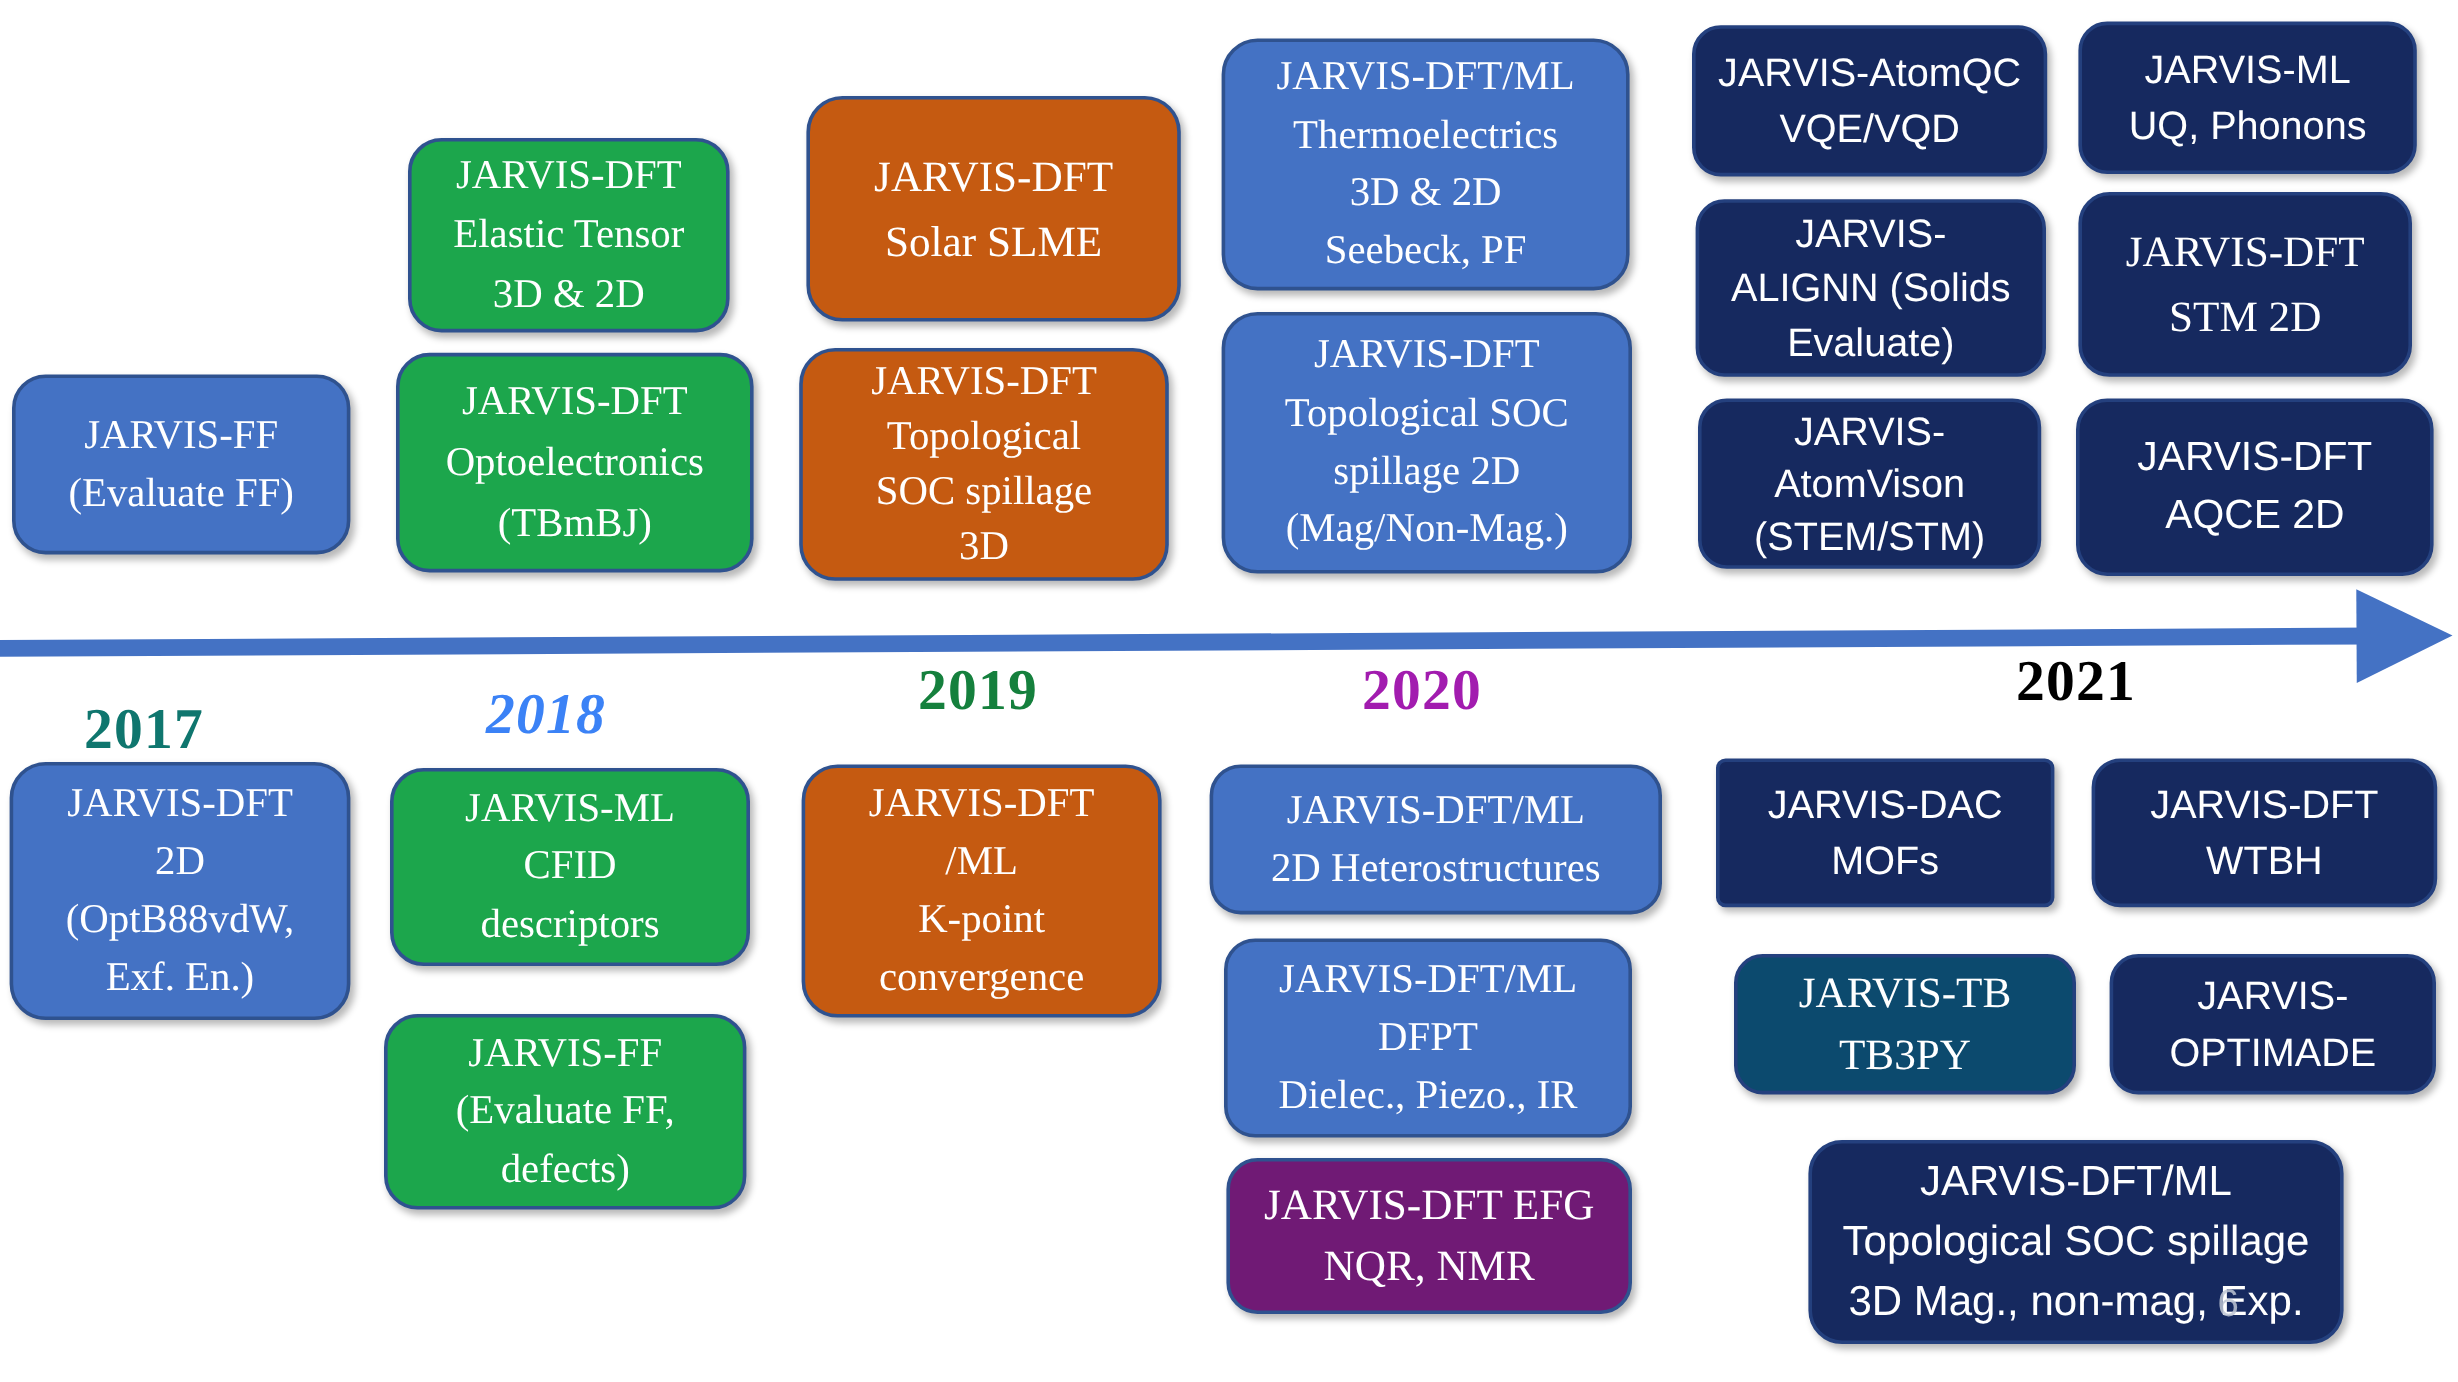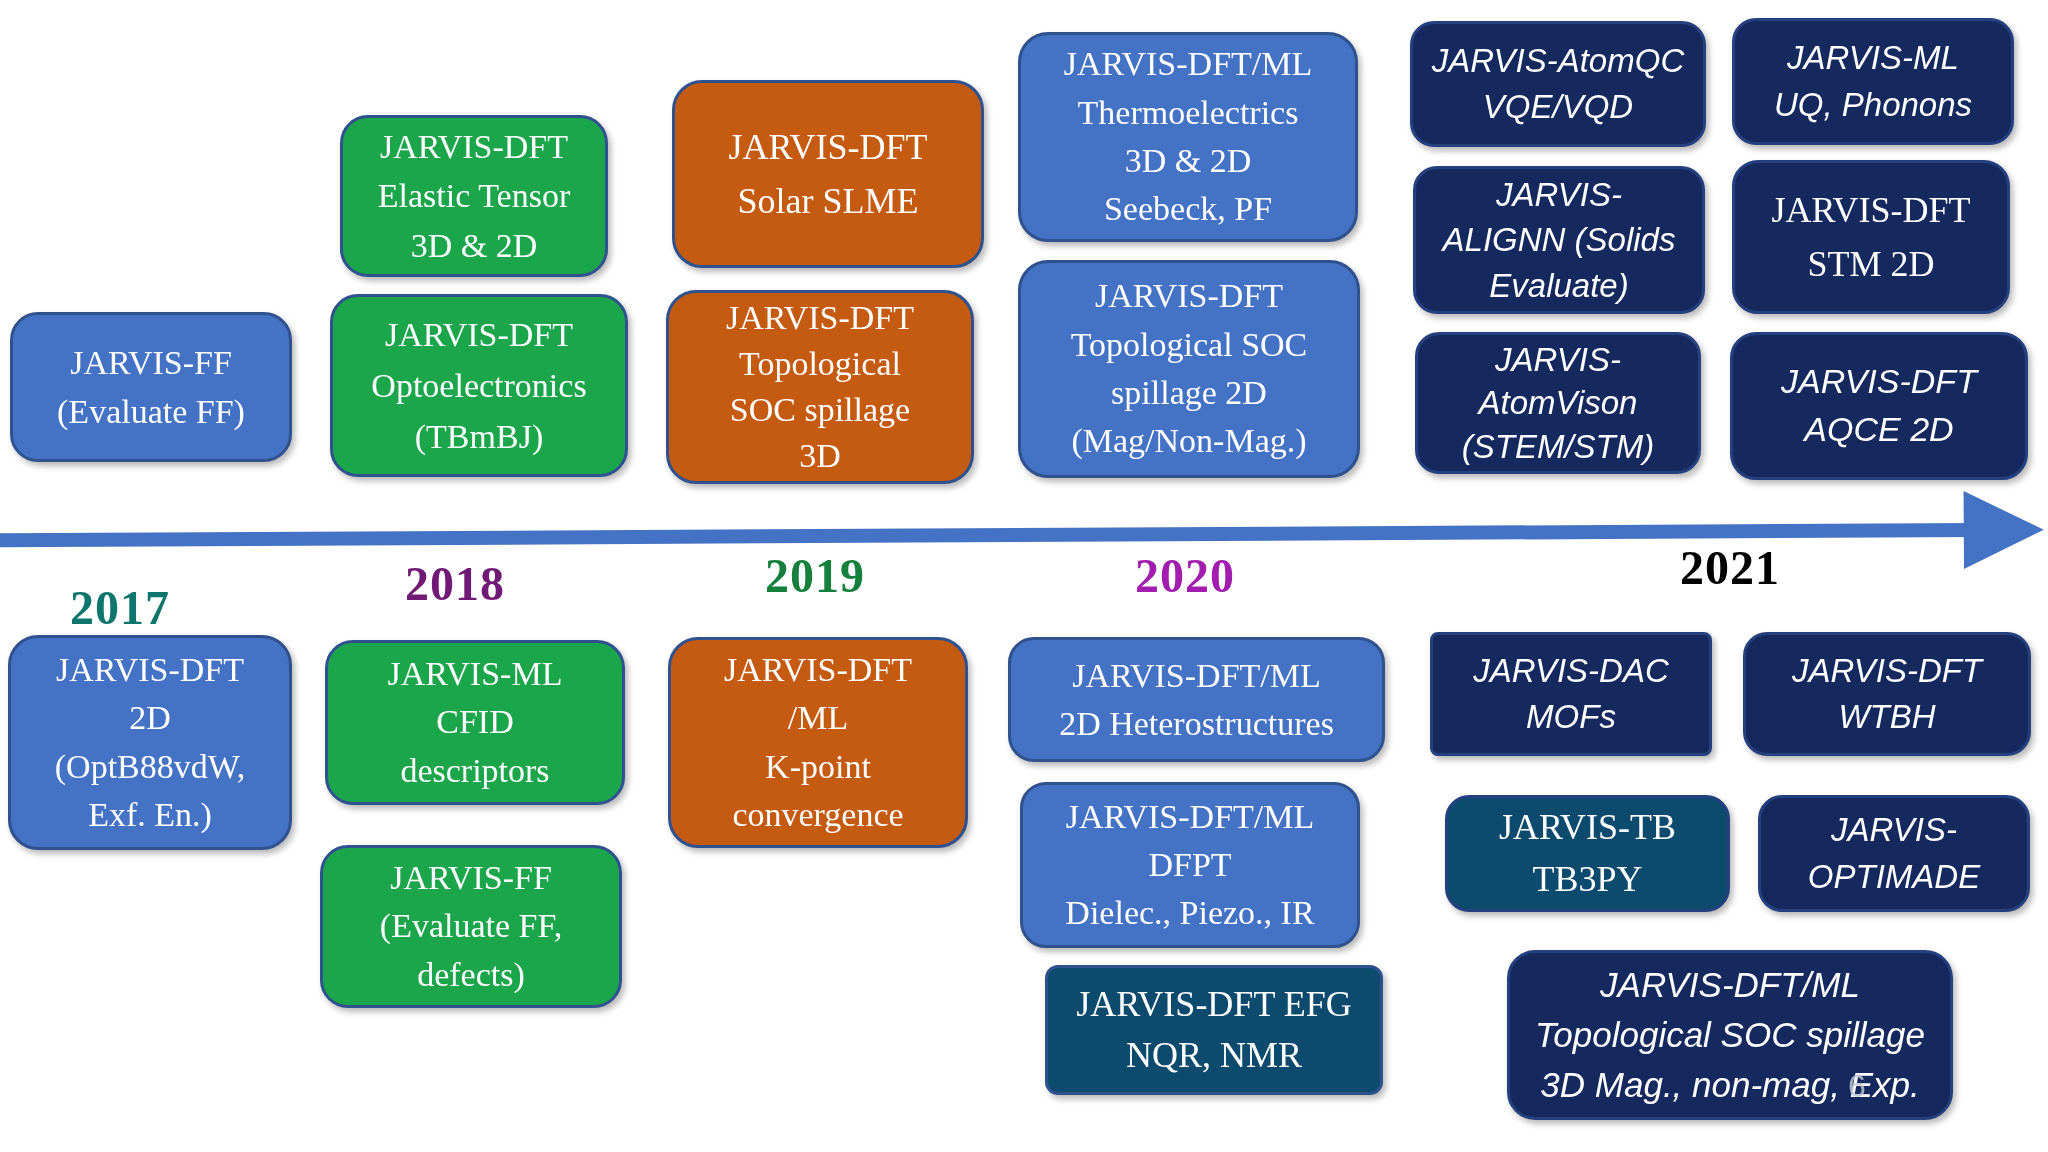--- a/index.html
+++ b/index.html
@@ -19,21 +19,21 @@
     flex-direction:column;
     justify-content:center;
     align-items:center;
     text-align:right;
     color:#ffffff;
     box-shadow:3px 4px 6px rgba(0,0,0,0.28);
     line-height:1.42;
   }
   .box .line{white-space:nowrap;}
   .font-serif{font-family:"Liberation Serif", serif;}
-  .font-sans{font-family:"Liberation Sans", sans-serif;font-style:italic;}
+  .font-sans{font-family:"Liberation Sans", sans-serif;}
   .year{
     position:absolute;
     transform:translateX(-50%);
     font-family:"Liberation Serif", serif;
     font-weight:bold;
     color:#000000;
     font-size:48px;
     letter-spacing:1px;
     white-space:nowrap;
   }
@@ -160,21 +160,21 @@
       </div>
       <div class="box font-serif" style="left: 1008px; top: 637px; width: 377px; height: 125px; font-size: 34px; line-height: 1.4; border-radius: 26px; background: rgb(68, 114, 196); border-color: rgb(47, 82, 143);">
         <div class="line">JARVIS-DFT/ML</div>
         <div class="line">2D Heterostructures</div>
       </div>
       <div class="box font-serif" style="left: 1020px; top: 782px; width: 340px; height: 166px; font-size: 34px; line-height: 1.42; border-radius: 26px; background: rgb(68, 114, 196); border-color: rgb(47, 82, 143);">
         <div class="line">JARVIS-DFT/ML</div>
         <div class="line">DFPT</div>
         <div class="line">Dielec., Piezo., IR</div>
       </div>
-      <div class="box font-serif" style="left: 1022px; top: 965px; width: 338px; height: 130px; font-size: 36px; line-height: 1.42; border-radius: 13px; background: #0c4a6e; border-color: rgb(47, 82, 143); margin-left: 23px;">
+      <div class="box font-serif" style="left: 1022px; top: 965px; width: 338px; height: 130px; font-size: 36px; line-height: 1.42; border-radius: 26px; background: #701a75; border-color: rgb(47, 82, 143);">
         <div class="line">JARVIS-DFT EFG</div>
         <div class="line">NQR, NMR</div>
       </div>
       <div class="box font-sans" style="left: 1430px; top: 632px; width: 282px; height: 124px; font-size: 33px; line-height: 1.4; border-radius: 8px; background: rgb(22, 41, 95); border-color: rgb(36, 64, 126);">
         <div class="line">JARVIS-DAC</div>
         <div class="line">MOFs</div>
       </div>
       <div class="box font-sans" style="left: 1743px; top: 632px; width: 288px; height: 124px; font-size: 33px; line-height: 1.4; border-radius: 24px; background: rgb(22, 41, 95); border-color: rgb(36, 64, 126);">
         <div class="line">JARVIS-DFT</div>
         <div class="line">WTBH</div>
@@ -188,19 +188,19 @@
         <div class="line">OPTIMADE</div>
       </div>
       <div class="box font-sans" style="left: 1507px; top: 950px; width: 446px; height: 170px; font-size: 35px; line-height: 1.42; border-radius: 28px; background: rgb(22, 41, 95); border-color: rgb(36, 64, 126);">
         <div class="line">JARVIS-DFT/ML</div>
         <div class="line">Topological SOC spillage</div>
         <div class="line">3D Mag., non-mag, Exp.</div>
       </div>
     </div>
   <div id="years-root">
       <div class="year" style="left: 120px; top: 580px; color: #0f766e;">2017</div>
-      <div class="year" style="left: 455px; top: 556px; color: #701a75;">2018</div>
+      <div class="year" style="left: 455px; top: 568px; color: #3b82f6; font-style: italic;">2018</div>
       <div class="year" style="left: 815px; top: 548px; color: #15803d;">2019</div>
       <div class="year" style="left: 1185px; top: 548px; color: #a21caf;">2020</div>
       <div class="year" style="left: 1730px; top: 540px; color: rgb(0, 0, 0);">2021</div>
     </div>
   <div id="page-number">6</div>
 </div>
 
 </body></html>

